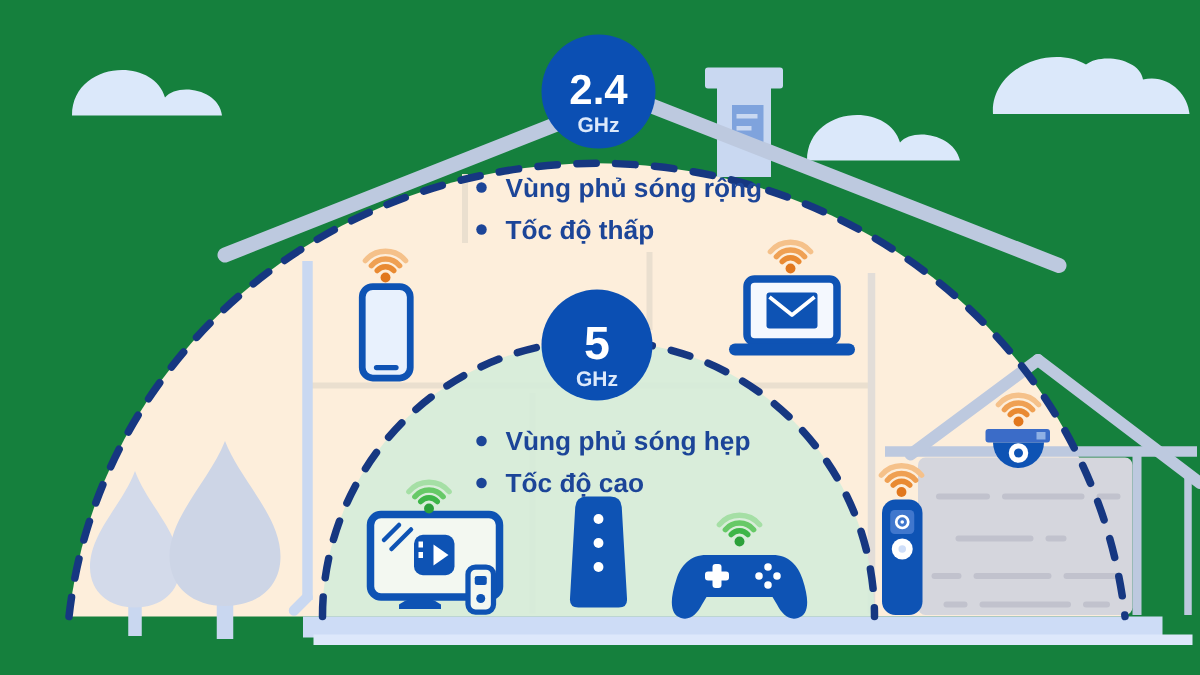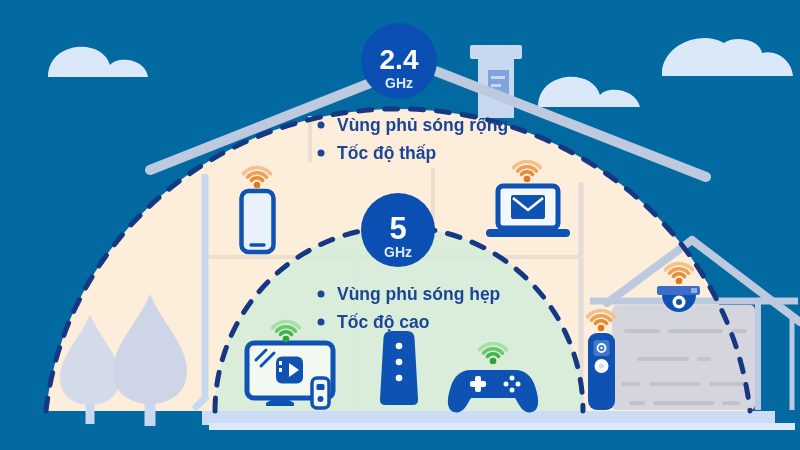--- a/index.html
+++ b/index.html
@@ -1,16 +1,16 @@
 <!DOCTYPE html>
 <html style="--badge: #0b4fb3; --navy: #1c4598; --dash: #163781; --band24: #fdeedb; --band5: #d5ecd9; --dev: #0e53b4; --struct: #bdc9df;"><head>
 <meta charset="utf-8">
 <style>
   html,body{margin:0;padding:0;background:#ffffff;}
-  .stage{position:relative;width:800px;height:450px;overflow:hidden;background:#0369a1;}
+  .stage{position:relative;width:800px;height:450px;overflow:hidden;background:#15803d;}
   svg{display:block;}
   .txt{font-family:"Liberation Sans",sans-serif;font-weight:bold;fill:var(--navy);font-size:17.5px;}
   .badge-circle{fill:var(--badge);}
   .badge-txt{font-family:"Liberation Sans",sans-serif;font-weight:bold;fill:#ffffff;text-anchor:middle;}
   .badge-unit{font-family:"Liberation Sans",sans-serif;font-weight:bold;fill:#dce9fb;text-anchor:middle;}
   .dash{fill:none;stroke:var(--dash);stroke-width:5;stroke-dasharray:13 13;stroke-linecap:round;}
   .band24{fill:var(--band24);}
   .band5{fill:var(--band5);fill-opacity:0.9;}
   .struct{stroke:var(--struct);}
   .dev{fill:var(--dev);}

